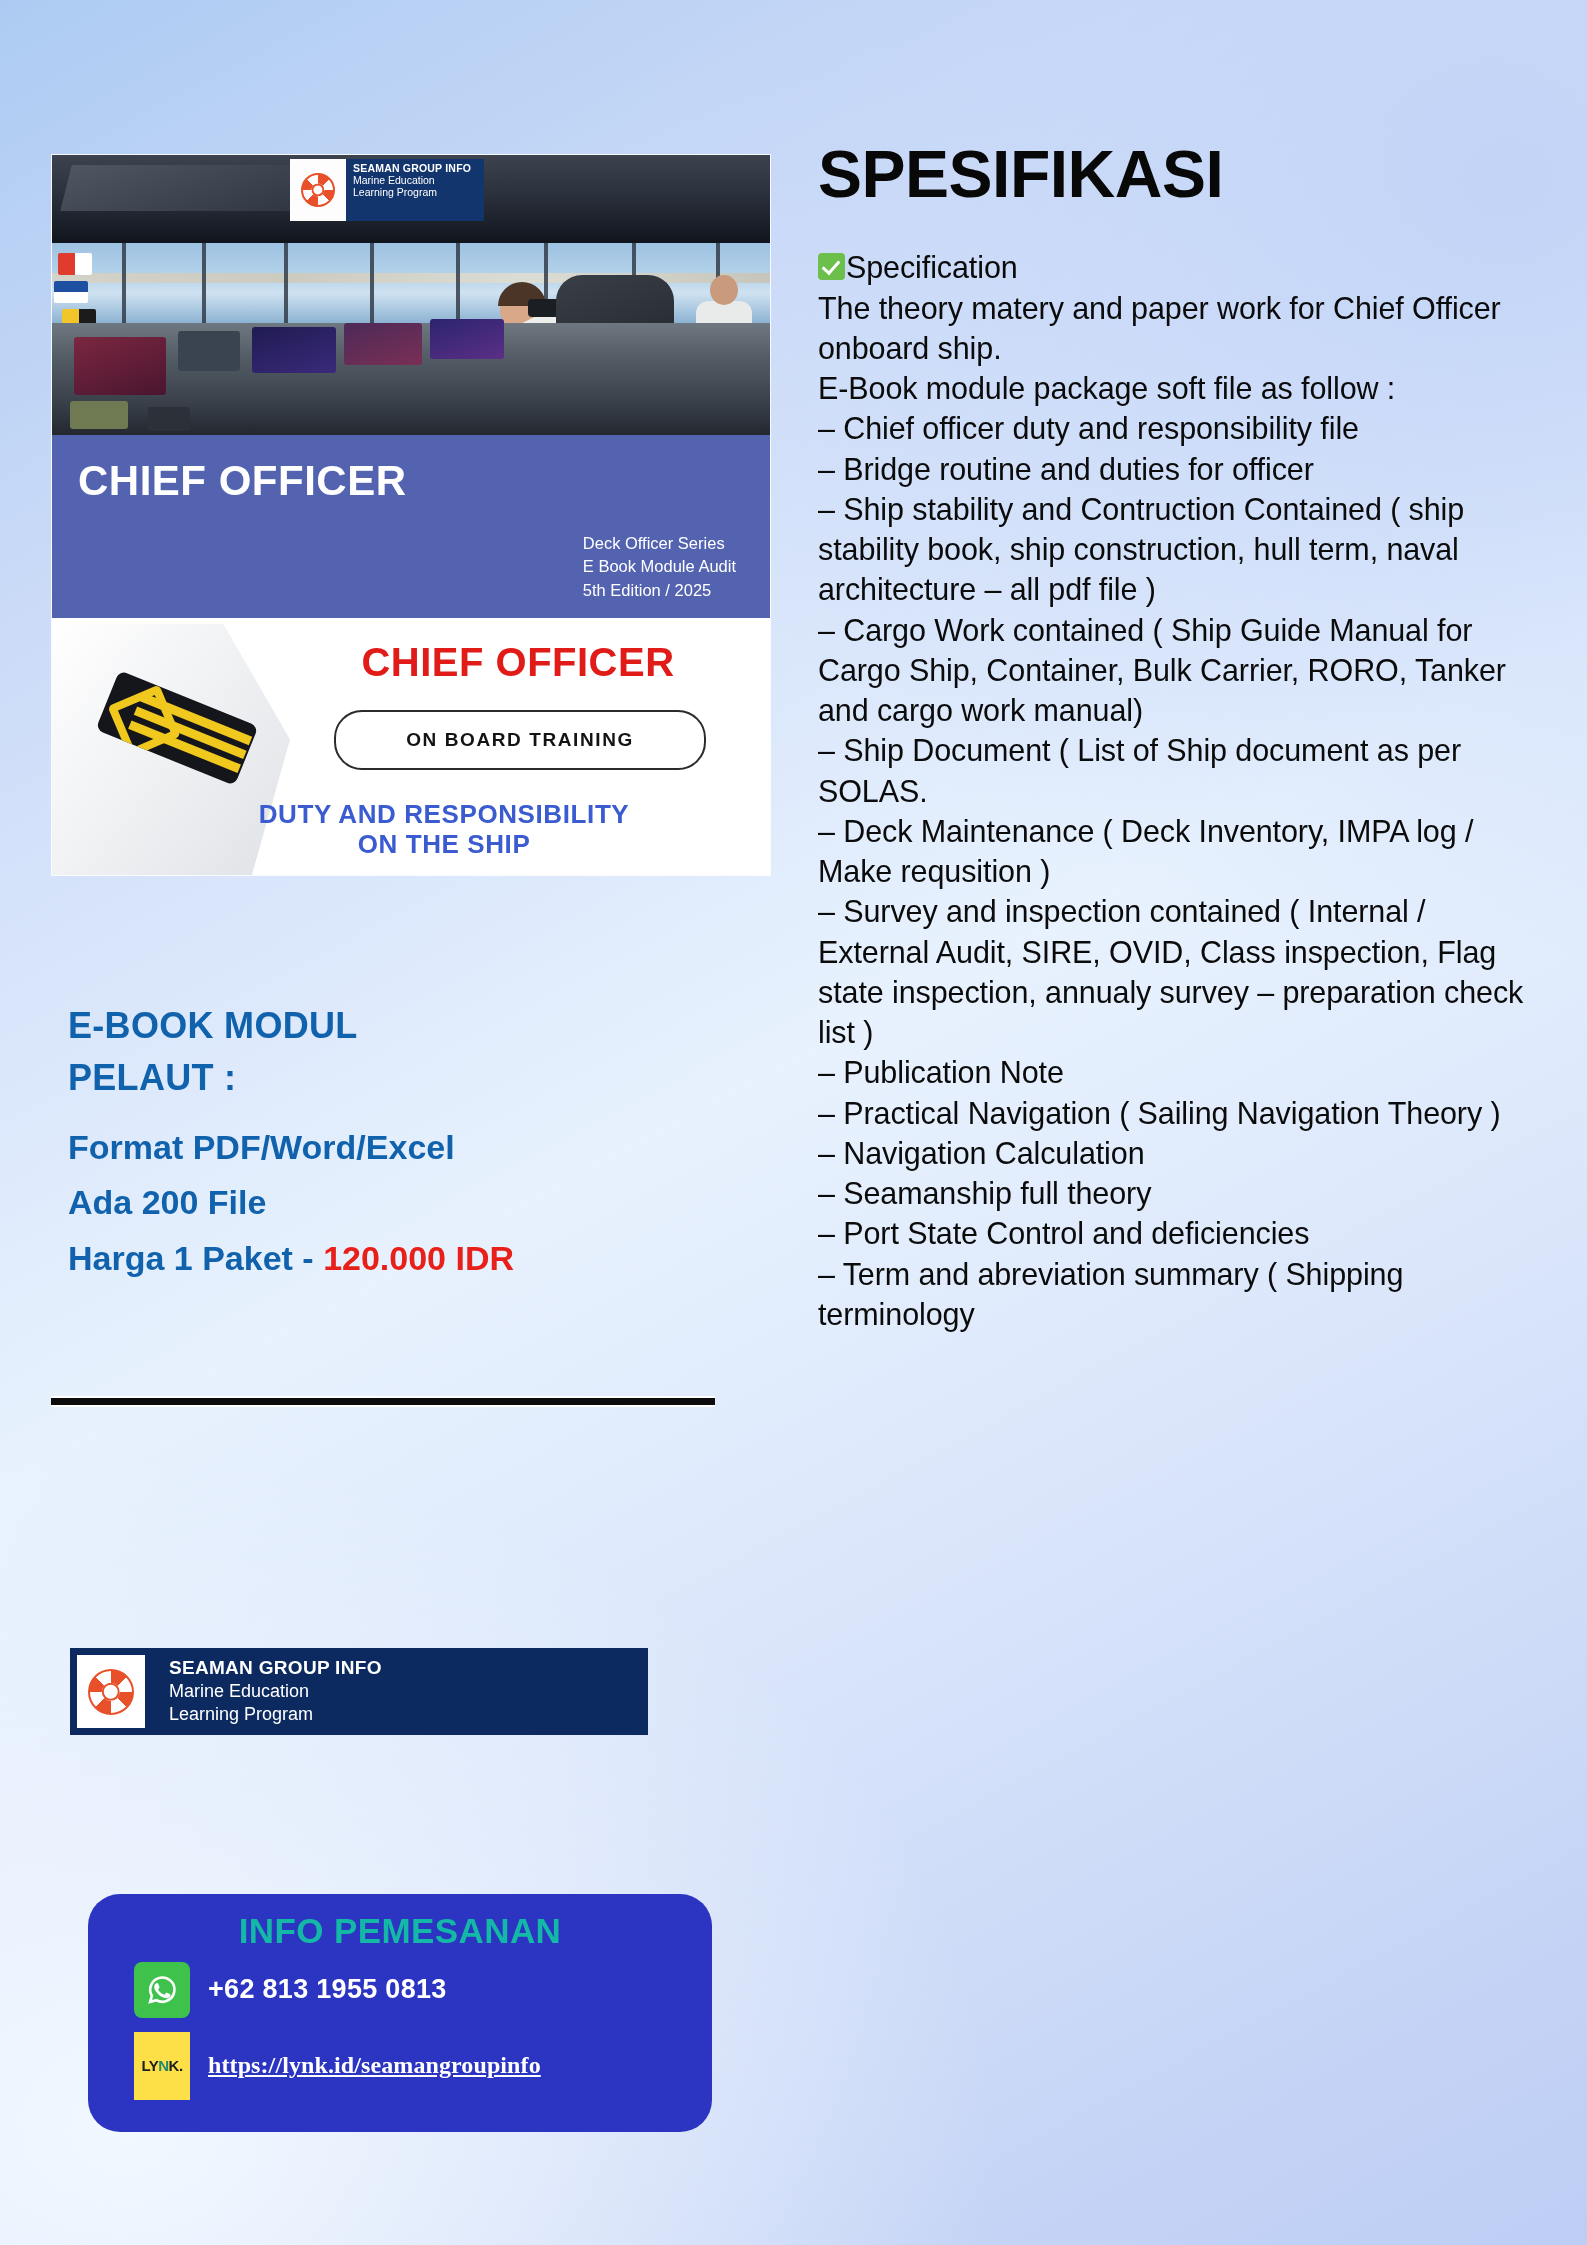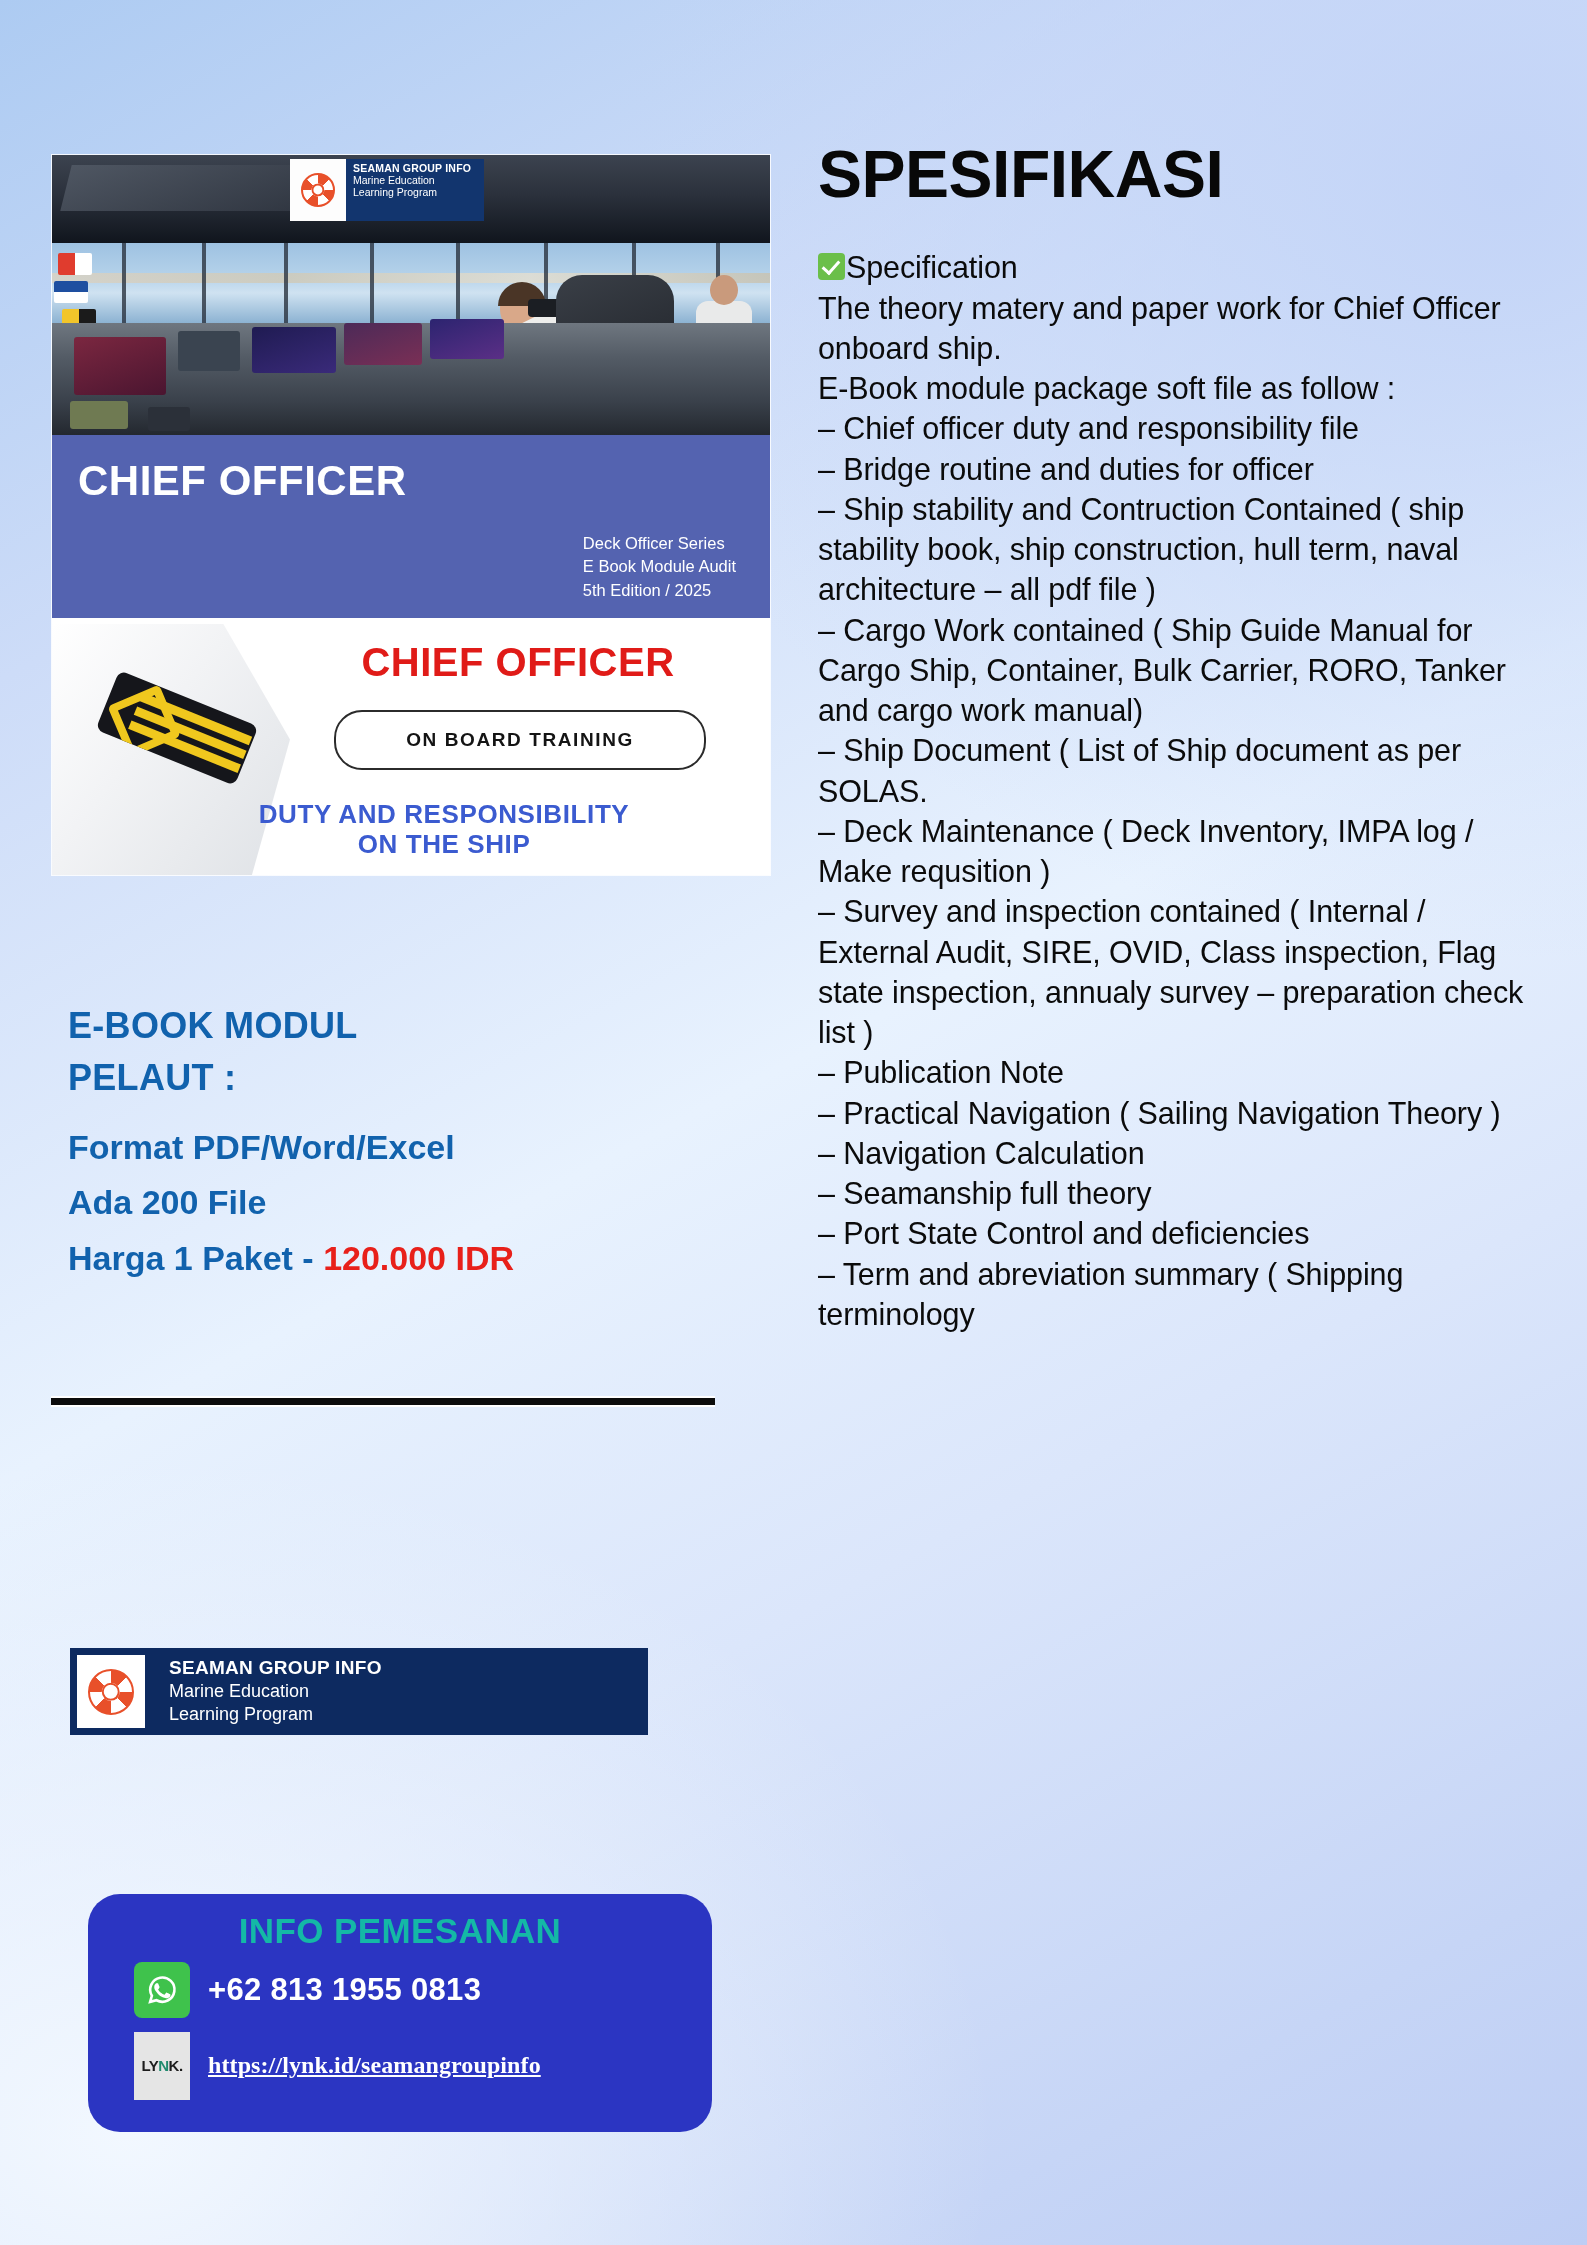--- a/index.html
+++ b/index.html
@@ -329,31 +329,31 @@
   .order-row.second { margin-top: 14px; }
   .wa-icon {
     width: 56px; height: 56px;
     background: #3fc24c;
     border-radius: 8px;
     display: flex; align-items: center; justify-content: center;
     flex: 0 0 auto;
   }
   .lynk-icon {
     width: 56px; height: 68px;
-    background: #e5e5e5;
+    background: #fde047;
     display: flex; align-items: center; justify-content: center;
     flex: 0 0 auto;
   }
   .lynk-icon span {
     font-size: 15px; font-weight: bold; letter-spacing: -.5px; color: #1d1d1d;
   }
   .lynk-icon span b { color: #1f8a6d; }
   .order-phone {
     color: #ffffff;
-    font-size: 31px;
+    font-size: 27px;
     font-weight: bold;
     margin-left: 18px;
     letter-spacing: .3px;
   }
   .order-link {
     color: #ffffff;
     font-size: 24px;
     font-weight: bold;
     margin-left: 18px;
     text-decoration: underline;

